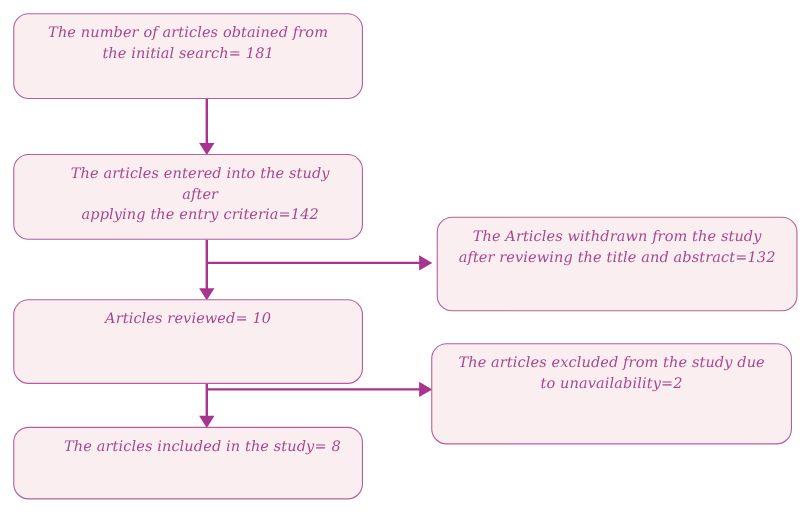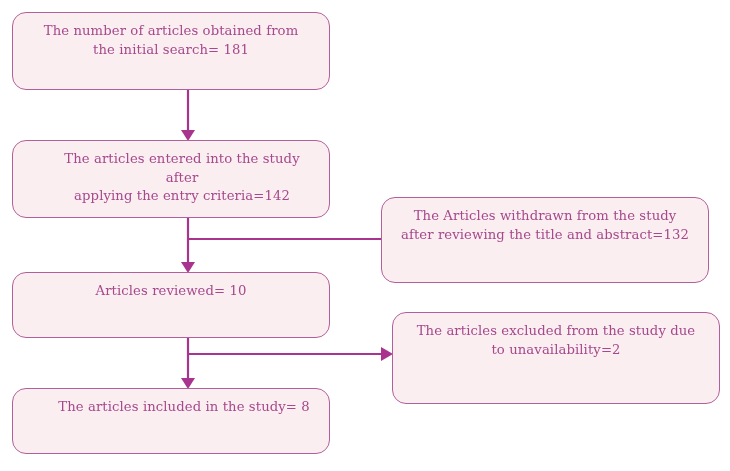--- a/index.html
+++ b/index.html
@@ -28,20 +28,21 @@
     color: #a6498c;
     font-size: 13.2px;
     line-height: 1.42;
     letter-spacing: 0.1px;
     padding: 9px 14px 0 14px;
   }
   .node .label {
     display: block;
     width: 100%;
     white-space: pre-line;
+    font-style: italic;
   }
   svg.wires {
     position: absolute;
     left: 0;
     top: 0;
     width: 730px;
     height: 471px;
     pointer-events: none;
   }
 </style>
@@ -81,26 +82,26 @@
   <div class="node" style="left:12px; top:12px; width:318px; height:78px;">
     <span class="label">The number of articles obtained from
 the initial search= 181</span>
   </div>
 
   <div class="node" style="left:12px; top:140px; width:318px; height:78px;padding-left:36px;">
     <span class="label">The articles entered into the study after
 applying the entry criteria=142</span>
   </div>
 
-  <div class="node" style="left:381px; top:197px; width:328px; height:86px;">
+  <div class="node" style="left:397px; top:197px; width:328px; height:86px;">
     <span class="label">The Articles withdrawn from the study
 after reviewing the title and abstract=132</span>
   </div>
 
-  <div class="node" style="left:12px; top:272px; width:318px; height:66px;">
+  <div class="node" style="left:12px; top:272px; width:318px; height:77px;">
     <span class="label">Articles reviewed= 10</span>
   </div>
 
   <div class="node" style="left:392px; top:312px; width:328px; height:92px;">
     <span class="label">The articles excluded from the study due
 to unavailability=2</span>
   </div>
 
   <div class="node" style="left:12px; top:388px; width:318px; height:66px;padding-left:40px;">
     <span class="label">The articles included in the study= 8</span>

